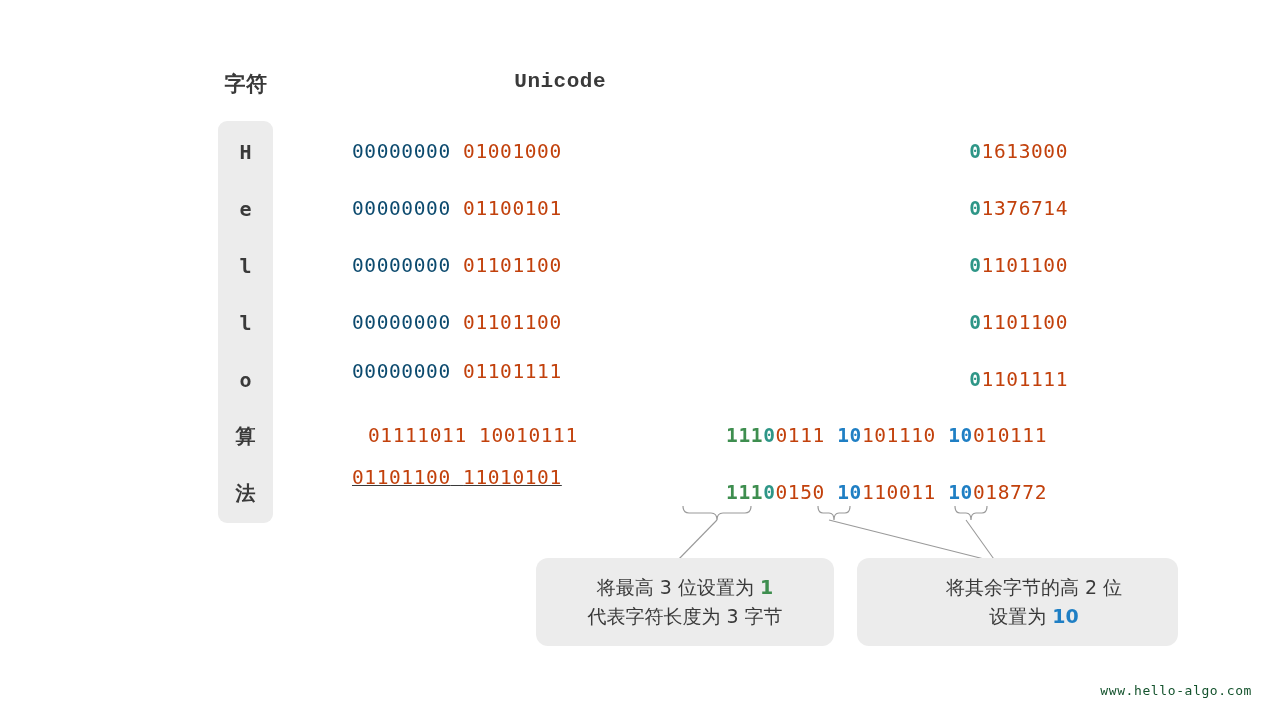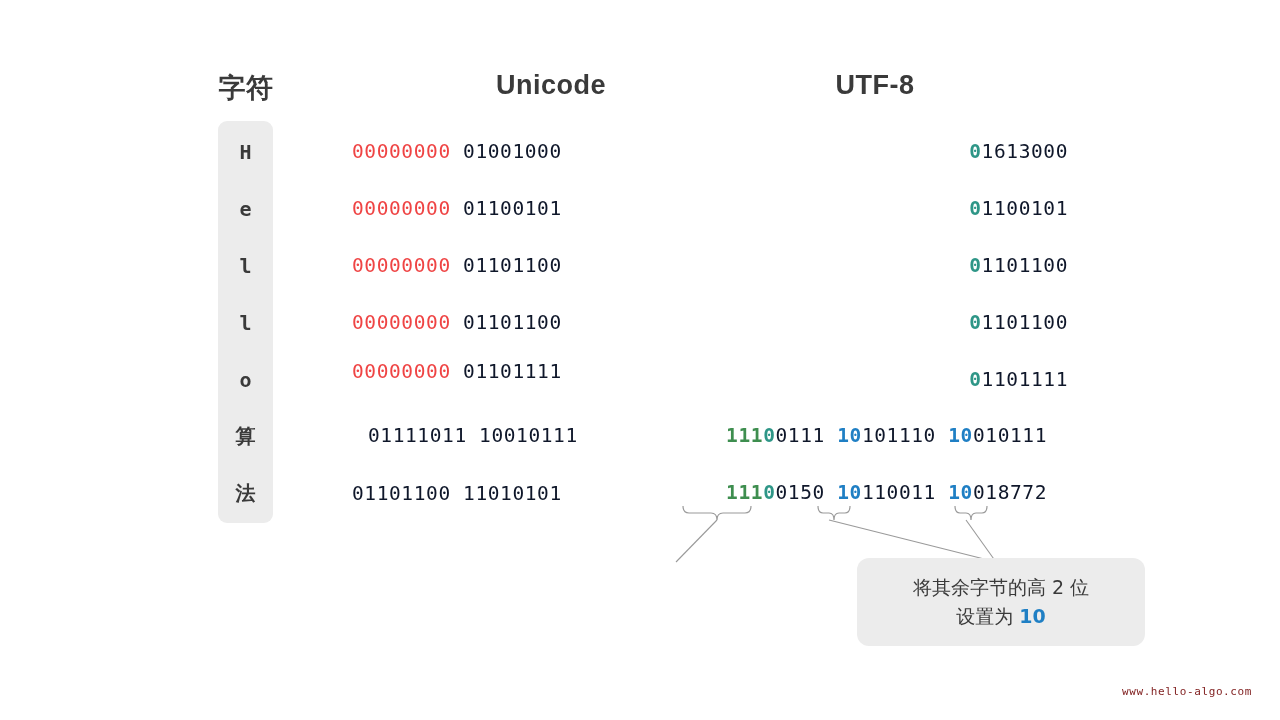--- a/index.html
+++ b/index.html
@@ -19,23 +19,23 @@
   #stage {
     position: absolute;
     left: 0; top: 0;
     width: 1280px;
     height: 720px;
   }
 
   
   .col-header {
     position: absolute;
-    font-family: Liberation Sans, sans-serif;
+    font-family: Liberation Mono, monospace;
     font-weight: bold;
-    font-size: 27px;
+    font-size: 21px;
     color: #3a3a3a;
     white-space: nowrap;
     letter-spacing: 0.5px;
   }
   #hdr-char  { left: 218px; top: 70px; width: 56px; text-align: center; }
   #hdr-uni   { left: 352px; top: 70px; width: 254px; text-align: right; }
   #hdr-utf   { left: 770px; top: 70px; width: 210px; text-align: center; }
 
   
   #char-pill {
@@ -80,22 +80,22 @@
     line-height: 24px;
     font-family: "DejaVu Sans Mono", monospace;
     font-size: 19.5px;
     letter-spacing: 0.6px;
     white-space: pre;
     color: #3a3a3a;
   }
   .utf-row.ascii { left: 812px; width: 256px; text-align: right; }
   .utf-row.multi { left: 660px; width: 387px; text-align: right; }
 
-  .b-dim   { color: #ef4444; margin-top: 44px; }
-  .b-dark  { color: #0f172a; }
+  .b-dim   { color: #0c4a6e; margin-top: 44px; }
+  .b-dark  { color: #c2410c; }
   .b-teal  { color: #2e9687; font-weight: bold; }
   .b-green { color: #3e8e4f; font-weight: bold; }
   .b-blue  { color: #1f7fc4; font-weight: bold; }
 
   
   #connectors {
     position: absolute;
     left: 0; top: 0;
     width: 1280px;
     height: 720px;
@@ -110,86 +110,89 @@
     display: flex;
     flex-direction: column;
     align-items: center;
     justify-content: center;
     font-family: "DejaVu Sans", sans-serif;
     font-size: 19px;
     color: #3a3a3a;
     line-height: 1.55;
   }
   #note-1 { left: 536px; top: 558px; width: 298px; height: 88px; }
-  #note-2 { left: 857px; top: 558px; width: 288px; height: 88px; }
+  #note-2 { left: 857px; top: 558px; width: 288px; height: 88px; padding-left: 33px; }
   .note-line { white-space: pre; }
   .hl-green { color: #3e8e4f; font-weight: bold; }
   .hl-blue  { color: #1f7fc4; font-weight: bold; }
 
   
   #watermark {
     position: absolute;
     right: 28px;
     bottom: 22px;
     font-family: "DejaVu Sans Mono", monospace;
-    font-size: 11px;
-    color: #7f1d1d;
+    font-size: 13px;
+    color: #14532d;
     letter-spacing: 0.6px;
   }
 </style>
 </head>
 <body>
 
 <div id="stage">
 
   <div class="col-header" id="hdr-char">字符</div>
   <div class="col-header" id="hdr-uni">Unicode</div>
-  <div class="col-header" id="hdr-utf">UTF-8</div>
 
   <div id="char-pill"></div>
 
   <div id="char-cells">
       <div class="char-cell" style="top: 141px;">H</div>
       <div class="char-cell" style="top: 198px;">e</div>
       <div class="char-cell" style="top: 255px;">l</div>
       <div class="char-cell" style="top: 312px;">l</div>
       <div class="char-cell" style="top: 369px;">o</div>
       <div class="char-cell" style="top: 425px;">算</div>
       <div class="char-cell" style="top: 482px;">法</div>
     </div>
   <div id="uni-rows">
       <div class="uni-row" style="top: 140px;"><span class="b-dim">00000000</span><span class="b-dark"> </span><span class="b-dark">01001000</span></div>
       <div class="uni-row" style="top: 197px;"><span class="b-dim">00000000</span><span class="b-dark"> </span><span class="b-dark">01100101</span></div>
       <div class="uni-row" style="top: 254px;"><span class="b-dim">00000000</span><span class="b-dark"> </span><span class="b-dark">01101100</span></div>
       <div class="uni-row" style="top: 311px;"><span class="b-dim">00000000</span><span class="b-dark"> </span><span class="b-dark">01101100</span></div>
       <div class="uni-row" style="top: 360px;"><span class="b-dim">00000000</span><span class="b-dark"> </span><span class="b-dark">01101111</span></div>
       <div class="uni-row" style="top: 424px; margin-left: 16px;"><span class="b-dark">01111011</span><span class="b-dark"> </span><span class="b-dark">10010111</span></div>
-      <div class="uni-row" style="top: 482px;"><span class="b-dark">01101100</span><span class="b-dark"> </span><span class="b-dark">11010101</span></div>
+      <div class="uni-row" style="top: 466px; text-decoration: underline;"><span class="b-dark">01101100</span><span class="b-dark"> </span><span class="b-dark">11010101</span></div>
     </div>
   <div id="utf-rows">
       <div class="utf-row ascii" style="top: 140px;"><span class="b-teal">0</span><span class="b-dark">1613000</span></div>
-      <div class="utf-row ascii" style="top: 197px;"><span class="b-teal">0</span><span class="b-dark">1100101</span></div>
+      <div class="utf-row ascii" style="top: 197px;"><span class="b-teal">0</span><span class="b-dark">1376714</span></div>
       <div class="utf-row ascii" style="top: 254px;"><span class="b-teal">0</span><span class="b-dark">1101100</span></div>
       <div class="utf-row ascii" style="top: 311px;"><span class="b-teal">0</span><span class="b-dark">1101100</span></div>
       <div class="utf-row ascii" style="top: 368px;"><span class="b-teal">0</span><span class="b-dark">1101111</span></div>
       <div class="utf-row multi" style="top: 424px;"><span class="b-green">111</span><span class="b-teal">0</span><span class="b-dark">0111</span><span class="b-dark"> </span><span class="b-blue">10</span><span class="b-dark">101110</span><span class="b-dark"> </span><span class="b-blue">10</span><span class="b-dark">010111</span></div>
       <div class="utf-row multi" style="top: 481px;"><span class="b-green">111</span><span class="b-teal">0</span><span class="b-dark">0150</span><span class="b-dark"> </span><span class="b-blue">10</span><span class="b-dark">110011</span><span class="b-dark"> </span><span class="b-blue">10</span><span class="b-dark">018772</span></div>
     </div>
 
   <svg id="connectors" viewBox="0 0 1280 720" xmlns="http://www.w3.org/2000/svg">
 
     <path d="M683,506 q0,7 6,7 h22 q6,0 6,7 q0,-7 6,-7 h22 q6,0 6,-7" fill="none" stroke="#9a9a9a" stroke-width="1.2"></path>
     <line x1="717" y1="520" x2="676" y2="562" stroke="#9a9a9a" stroke-width="1.1"></line>
 
     <path d="M818,506 q0,7 5,7 h6 q5,0 5,7 q0,-7 5,-7 h6 q5,0 5,-7" fill="none" stroke="#9a9a9a" stroke-width="1.2"></path>
     <line x1="829" y1="520" x2="996" y2="562" stroke="#9a9a9a" stroke-width="1.1"></line>
 
     <path d="M955,506 q0,7 5,7 h6 q5,0 5,7 q0,-7 5,-7 h6 q5,0 5,-7" fill="none" stroke="#9a9a9a" stroke-width="1.2"></path>
     <line x1="966" y1="520" x2="996" y2="562" stroke="#9a9a9a" stroke-width="1.1"></line>
   </svg>
 
+  <div class="note-box" id="note-1">
+      <div class="note-line"><span>将最高 3 位设置为 </span><span class="hl-green">1</span></div>
+      <div class="note-line"><span>代表字符长度为 3 字节</span></div>
+    </div>
   <div class="note-box" id="note-2">
       <div class="note-line"><span>将其余字节的高 2 位</span></div>
       <div class="note-line"><span>设置为 </span><span class="hl-blue">10</span></div>
     </div>
 
   <div id="watermark">www.hello-algo.com</div>
 </div>
 
 </body></html>

